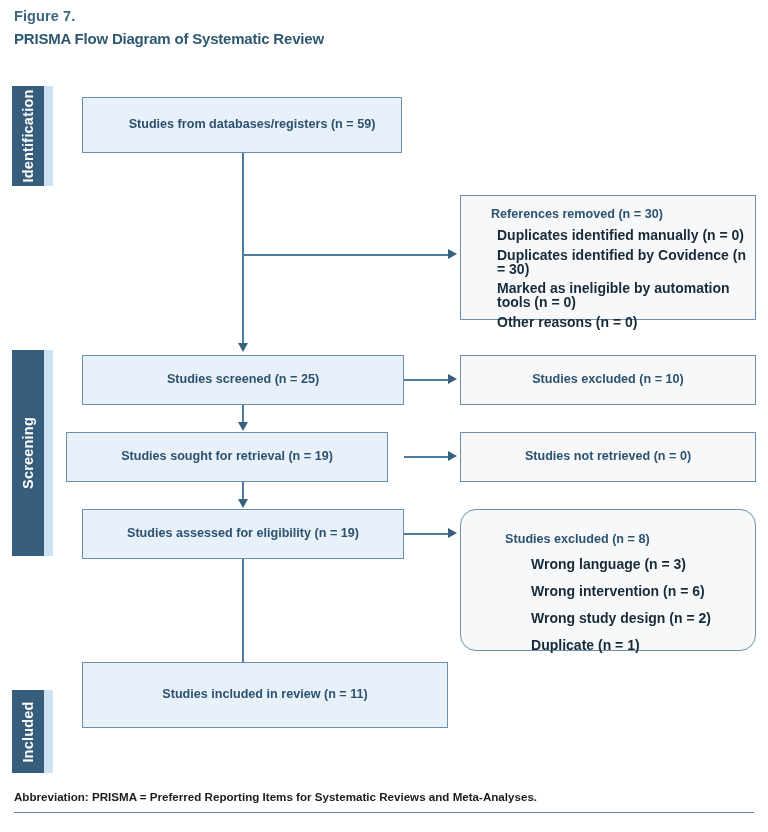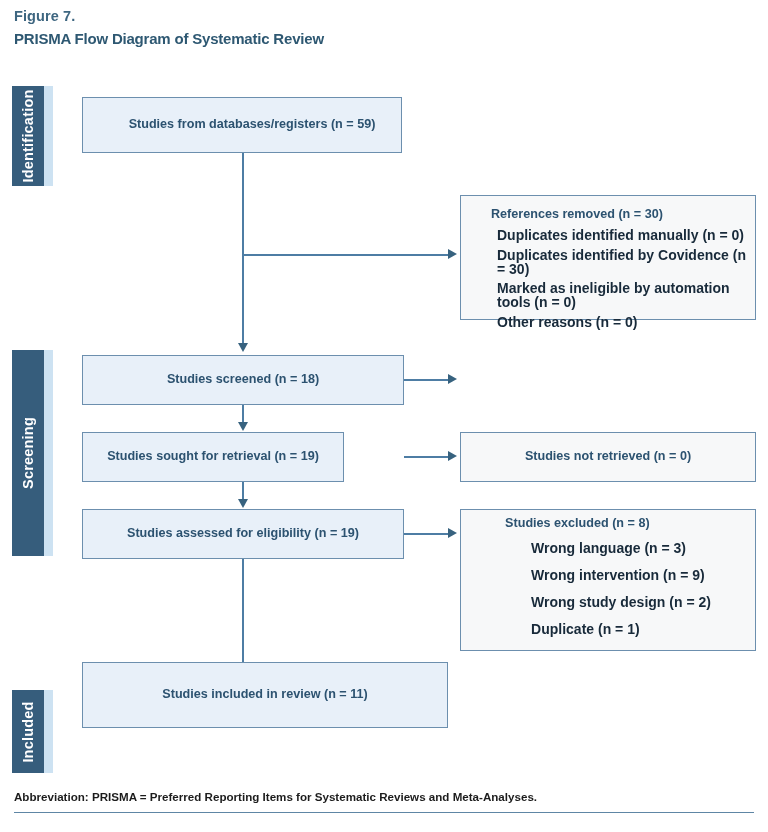--- a/index.html
+++ b/index.html
@@ -105,21 +105,21 @@
     color: #182a3a;
     line-height: 1.0;
   }
 
   
   #box-refs-removed { padding-left: 14px; }
   #box-refs-removed .listhead { margin-left: 16px; }
   #box-refs-removed .listitem { margin-left: 22px; margin-bottom: 5.5px; }
 
   
-  #box-excluded-reasons { padding-top: 6px; text-align: center; }
+  #box-excluded-reasons { padding-top: 22px; text-align: center; border-radius: 16px; }
   #box-excluded-reasons .inner {
     display: inline-block;
     text-align: left;
   }
   #box-excluded-reasons .listhead { margin-bottom: 11px; }
   #box-excluded-reasons .listitem { margin-left: 26px; margin-bottom: 13px; }
 
   .num { font-weight: 700; }
 
   
@@ -198,29 +198,32 @@
 
   <div class="box white list" id="box-refs-removed" style="left:460px; top:195px; width:296px; height:125px;">
     <div class="listhead">References removed (n = <span class="num">30</span>)</div>
     <div class="listitem">Duplicates identified manually (n = 0)</div>
     <div class="listitem">Duplicates identified by Covidence (n = 30)</div>
     <div class="listitem">Marked as ineligible by automation tools (n = 0)</div>
     <div class="listitem">Other reasons (n = 0)</div>
   </div>
 
   <div class="box blue" style="left:82px; top:355px; width:322px; height:50px;">
-    <span class="boxtext">Studies screened (n = <span class="num">18</span>)</span>
+    <span class="boxtext">Studies screened (n = <span class="num">25</span>)</span>
   </div>
   <div class="hline" style="left:404px; top:379px; width:44px;"></div>
   <div class="arrow-right" style="left:448px; top:374px;"></div>
+  <div class="box white" style="left:460px; top:355px; width:296px; height:50px;">
+    <span class="boxtext">Studies excluded (n = <span class="num">10</span>)</span>
+  </div>
 
   <div class="vline" style="left:242px; top:405px; height:18px;"></div>
   <div class="arrow-down" style="left:237.5px; top:422px;"></div>
 
-  <div class="box blue" style="left:82px; top:432px; width:262px; height:50px;">
+  <div class="box blue" style="left:66px; top:432px; width:322px; height:50px;">
     <span class="boxtext">Studies sought for retrieval (n = <span class="num">19</span>)</span>
   </div>
   <div class="hline" style="left:404px; top:456px; width:44px;"></div>
   <div class="arrow-right" style="left:448px; top:451px;"></div>
   <div class="box white" style="left:460px; top:432px; width:296px; height:50px;">
     <span class="boxtext">Studies not retrieved (n = <span class="num">0</span>)</span>
   </div>
 
   <div class="vline" style="left:242px; top:482px; height:18px;"></div>
   <div class="arrow-down" style="left:237.5px; top:499px;"></div>
@@ -228,21 +231,21 @@
   <div class="box blue" style="left:82px; top:509px; width:322px; height:50px;">
     <span class="boxtext">Studies assessed for eligibility (n = <span class="num">19</span>)</span>
   </div>
   <div class="hline" style="left:404px; top:533px; width:44px;"></div>
   <div class="arrow-right" style="left:448px; top:528px;"></div>
 
   <div class="box white list" id="box-excluded-reasons" style="left:460px; top:509px; width:296px; height:142px;">
     <div class="inner">
       <div class="listhead">Studies excluded (n = <span class="num">8</span>)</div>
       <div class="listitem">Wrong language (n = 3)</div>
-      <div class="listitem">Wrong intervention (n = 9)</div>
+      <div class="listitem">Wrong intervention (n = 6)</div>
       <div class="listitem">Wrong study design (n = 2)</div>
       <div class="listitem">Duplicate (n = 1)</div>
     </div>
   </div>
 
   <div class="vline" style="left:242px; top:559px; height:121px;"></div>
   <div class="arrow-down" style="left:237.5px; top:679px;"></div>
 
   <div class="box blue" style="left:82px; top:662px; width:366px; height:66px;">
     <span class="boxtext">Studies included in review (n = <span class="num">11</span>)</span>

